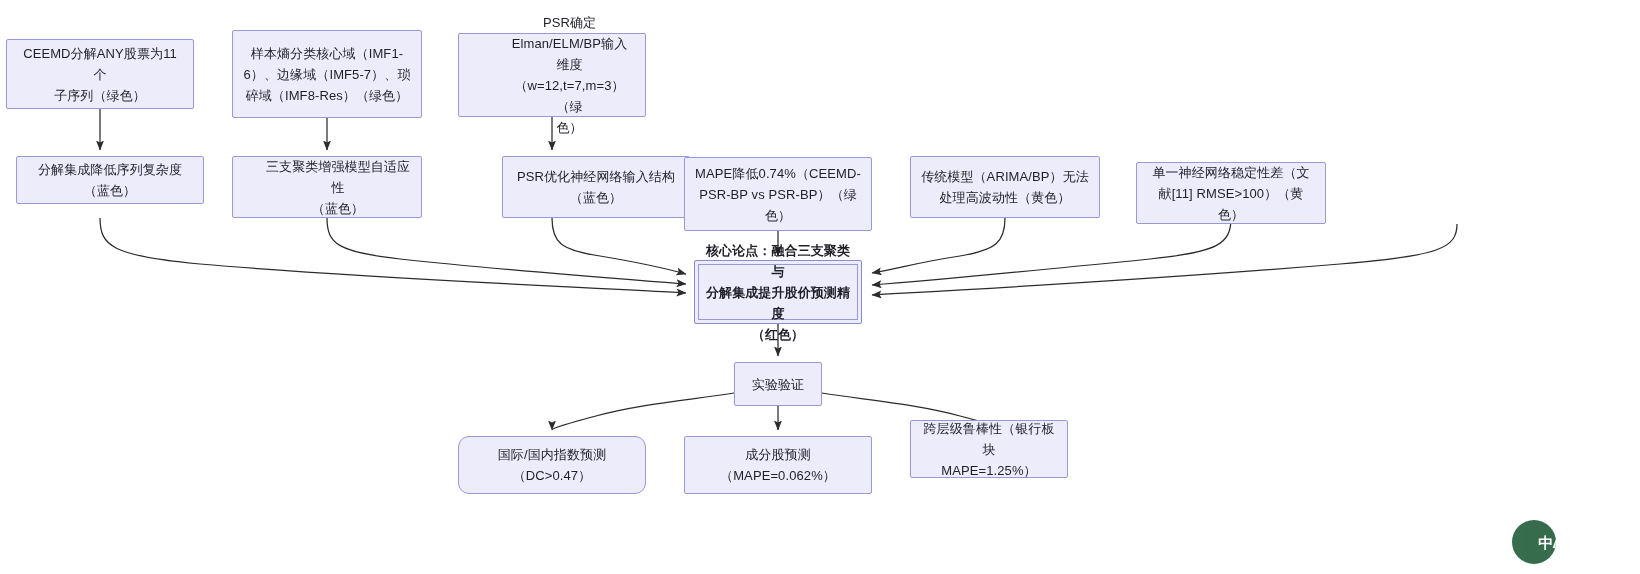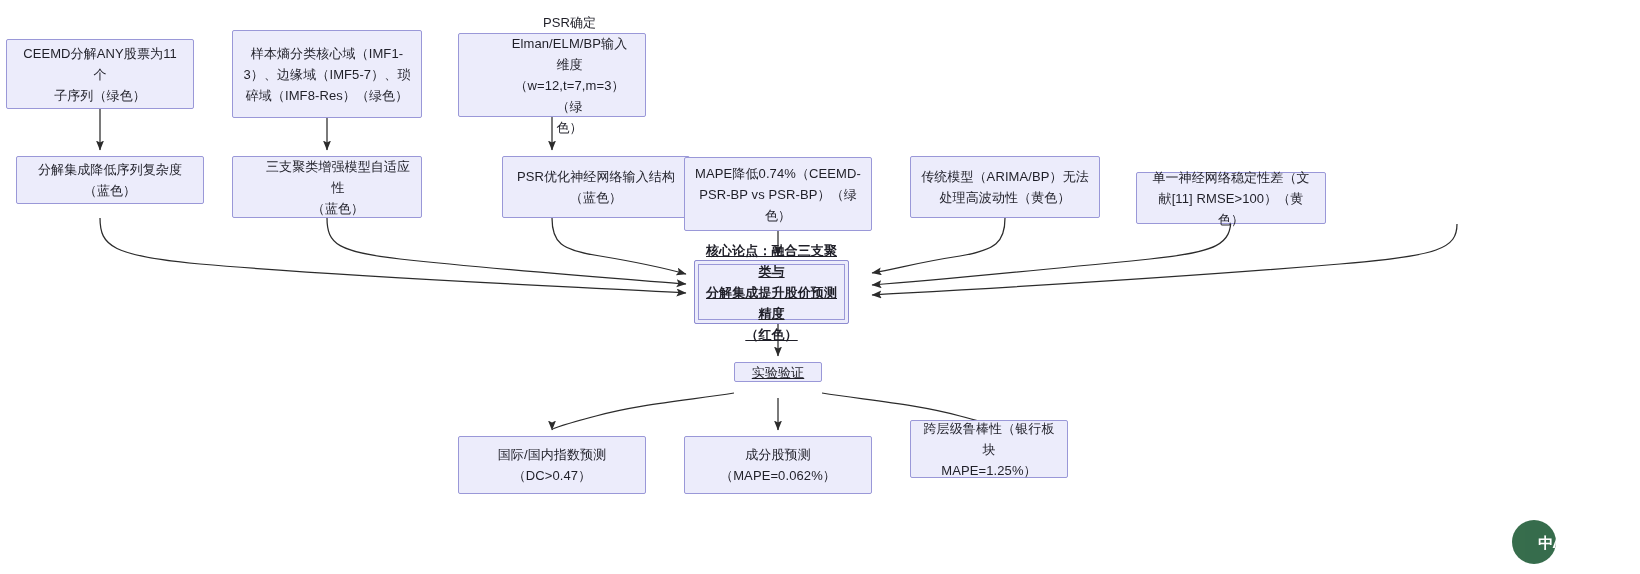--- a/index.html
+++ b/index.html
@@ -106,21 +106,21 @@
       <path d="M734,393 C690,400 640,404 596,416 C566,424 552,428 552,430"></path>
       <path d="M778,398 L778,430"></path>
       <path d="M822,393 C866,400 916,404 960,416 C990,424 1004,428 1004,430"></path>
     </g>
   </svg>
 
   <div class="node" style="left:6px;top:39px;width:188px;height:70px;text-align:center;">CEEMD分解ANY股票为11个
 子序列（绿色）</div>
 
   <div class="node" style="left:232px;top:30px;width:190px;height:88px;">样本熵分类核心域（IMF1-
-3）、边缘域（IMF5-7）、琐
+6）、边缘域（IMF5-7）、琐
 碎域（IMF8-Res）（绿色）</div>
 
   <div class="node" style="left:458px;top:33px;width:188px;height:84px;padding-left:45px;">PSR确定Elman/ELM/BP输入
 维度（w=12,t=7,m=3）（绿
 色）</div>
 
   <div class="node" style="left:16px;top:156px;width:188px;height:48px;">分解集成降低序列复杂度
 （蓝色）</div>
 
   <div class="node" style="left:232px;top:156px;width:190px;height:62px;padding-left:32px;">三支聚类增强模型自适应性
@@ -129,31 +129,31 @@
   <div class="node" style="left:458px;top:156px;width:188px;height:62px;margin-left:44px;">PSR优化神经网络输入结构
 （蓝色）</div>
 
   <div class="node" style="left:684px;top:150px;width:188px;height:74px;margin-top:7px;">MAPE降低0.74%（CEEMD-
 PSR-BP vs PSR-BP）（绿
 色）</div>
 
   <div class="node" style="left:910px;top:156px;width:190px;height:62px;">传统模型（ARIMA/BP）无法
 处理高波动性（黄色）</div>
 
-  <div class="node" style="left:1136px;top:172px;width:190px;height:52px;">单一神经网络稳定性差（文
+  <div class="node" style="left:1136px;top:162px;width:190px;height:62px;">单一神经网络稳定性差（文
 献[11] RMSE&gt;100）（黄色）</div>
 
 
-  <div class="node core" style="left:694px;top:260px;width:155px;height:64px;text-decoration:underline;">核心论点：融合三支聚类与
+  <div class="node core" style="left:694px;top:260px;width:168px;height:64px;">核心论点：融合三支聚类与
 分解集成提升股价预测精度
 （红色）</div>
 
-  <div class="node" style="left:734px;top:362px;width:88px;height:20px;text-decoration:underline;">实验验证</div>
+  <div class="node" style="left:734px;top:362px;width:88px;height:44px;">实验验证</div>
 
-  <div class="node" style="left:458px;top:436px;width:188px;height:58px;">国际/国内指数预测
+  <div class="node" style="left:458px;top:436px;width:188px;height:58px;border-radius:11px;">国际/国内指数预测
 （DC&gt;0.47）</div>
 
   <div class="node" style="left:684px;top:436px;width:188px;height:58px;">成分股预测
 （MAPE=0.062%）</div>
 
   <div class="node" style="left:910px;top:420px;width:158px;height:58px;">跨层级鲁棒性（银行板块
 MAPE=1.25%）</div>
 
   <div class="watermark" style="left:1512px;top:520px;">
     <span>中A</span>

